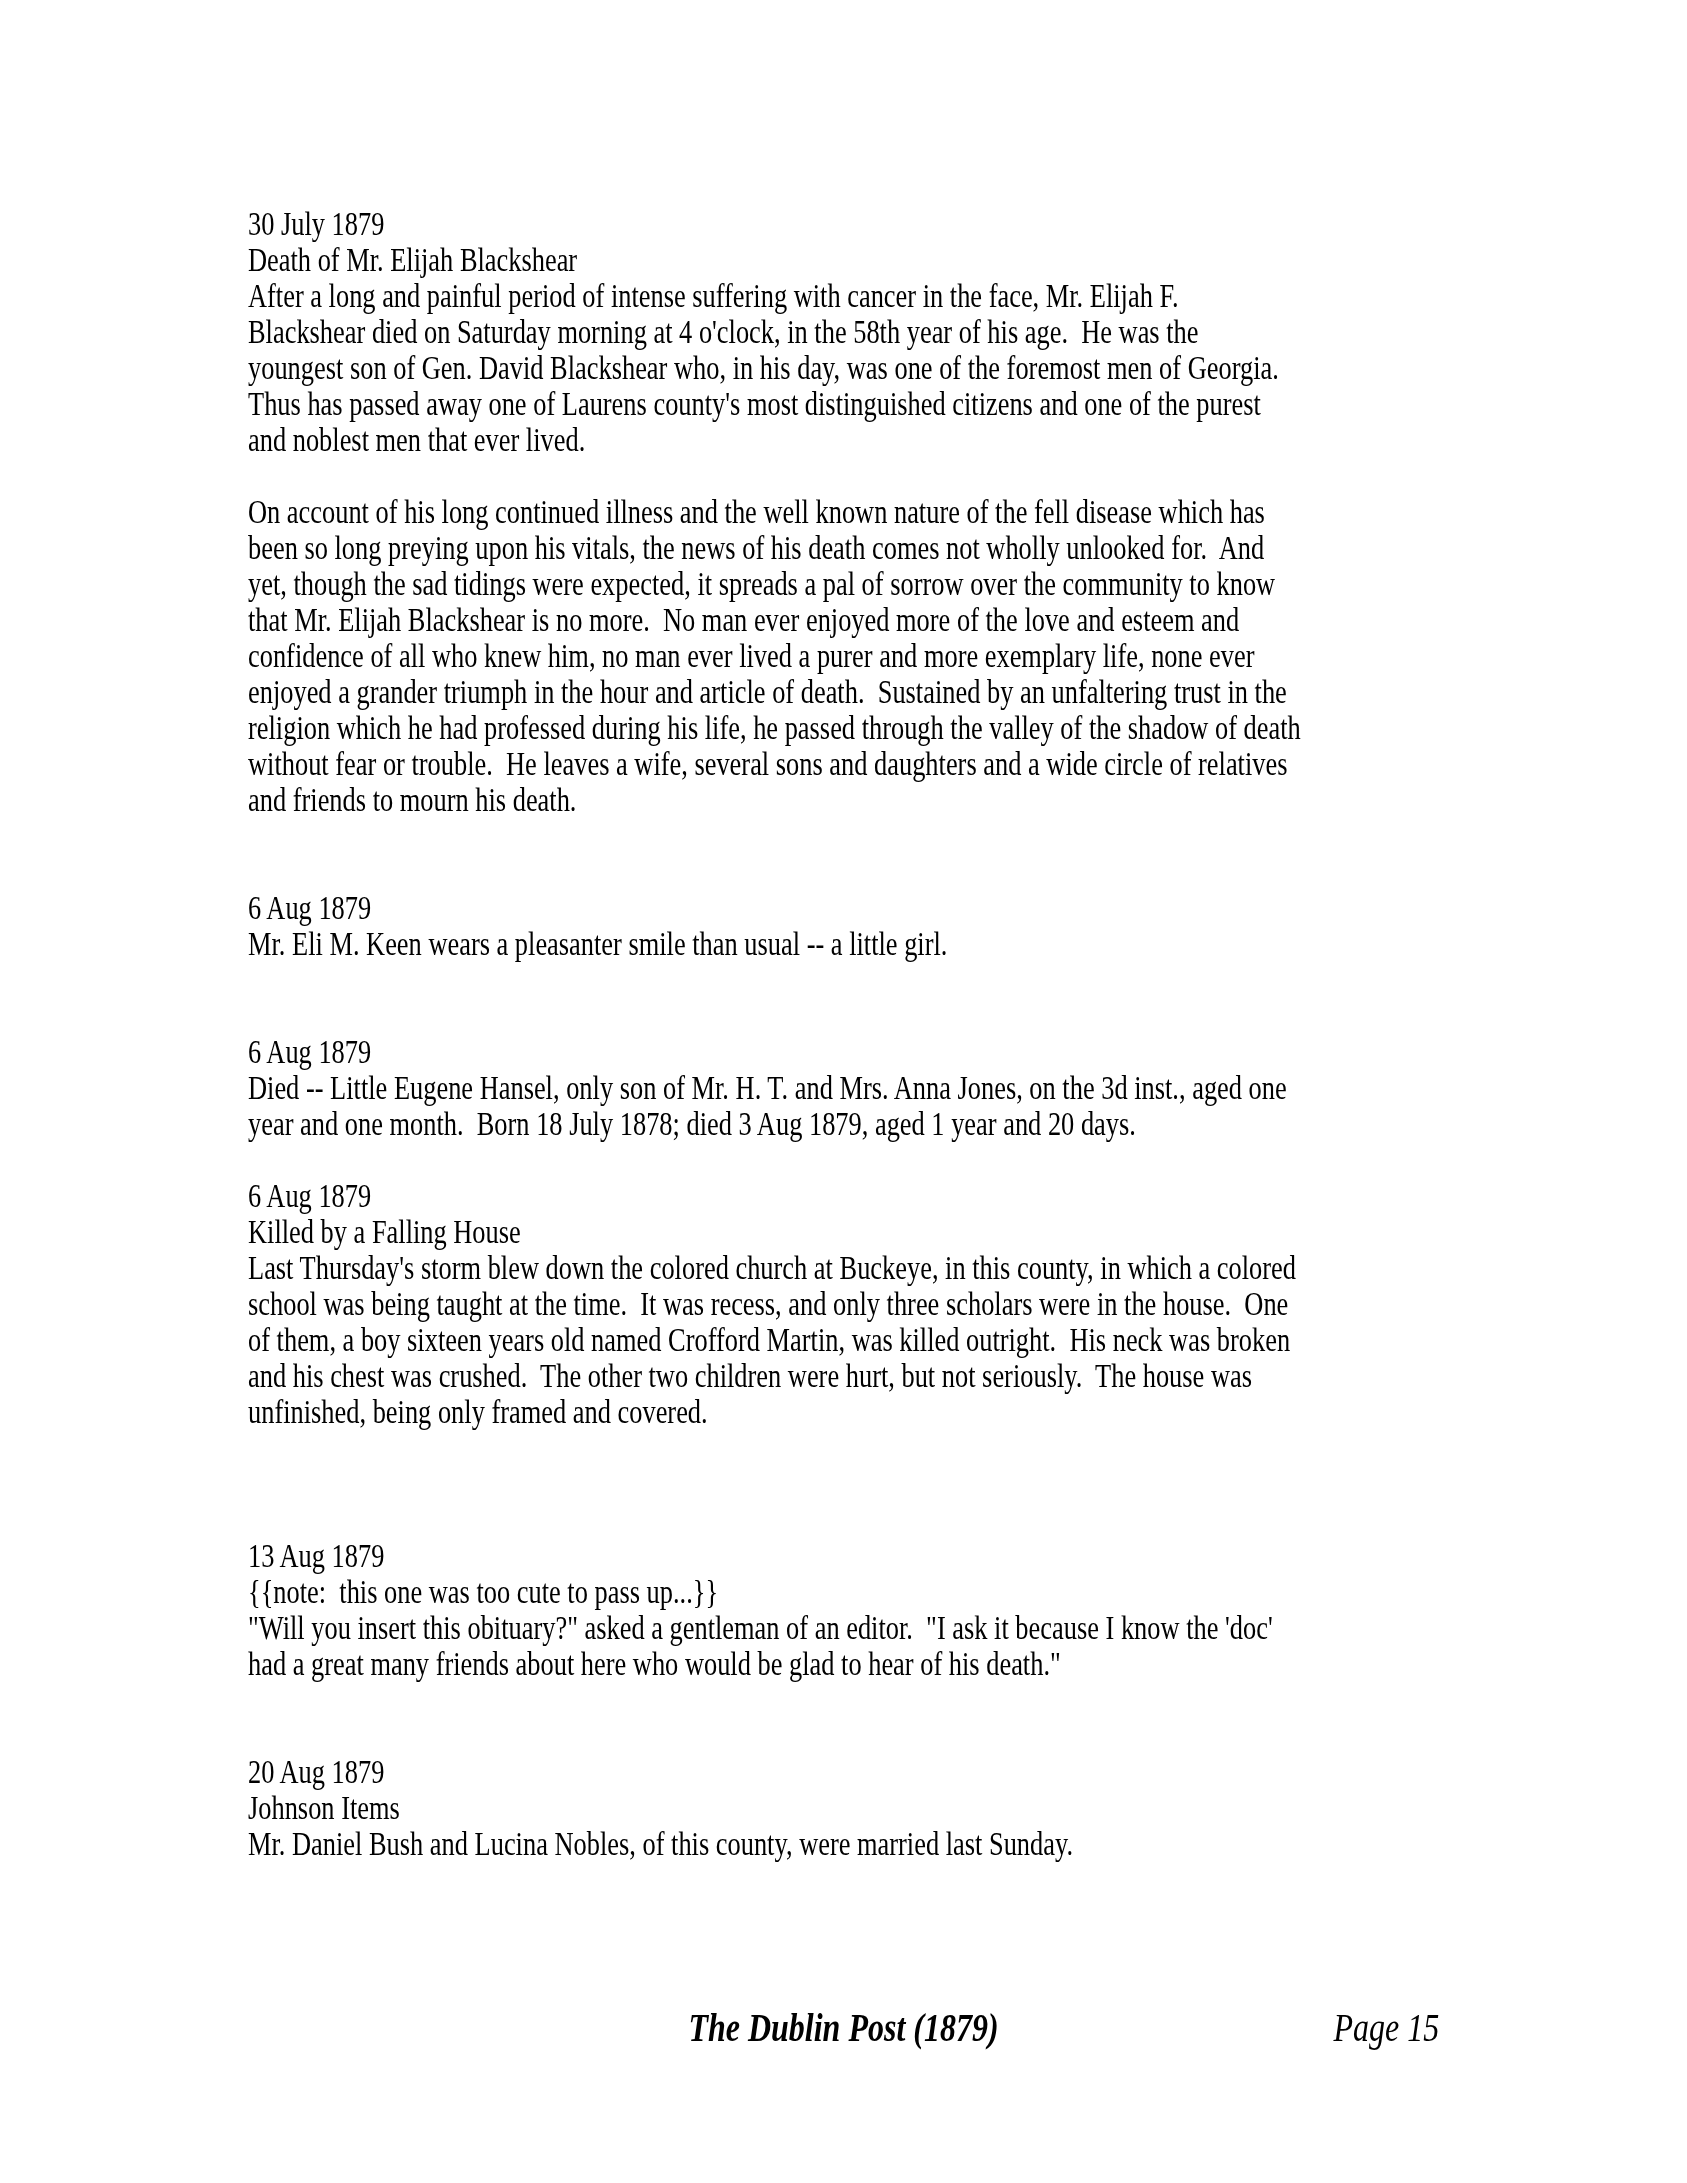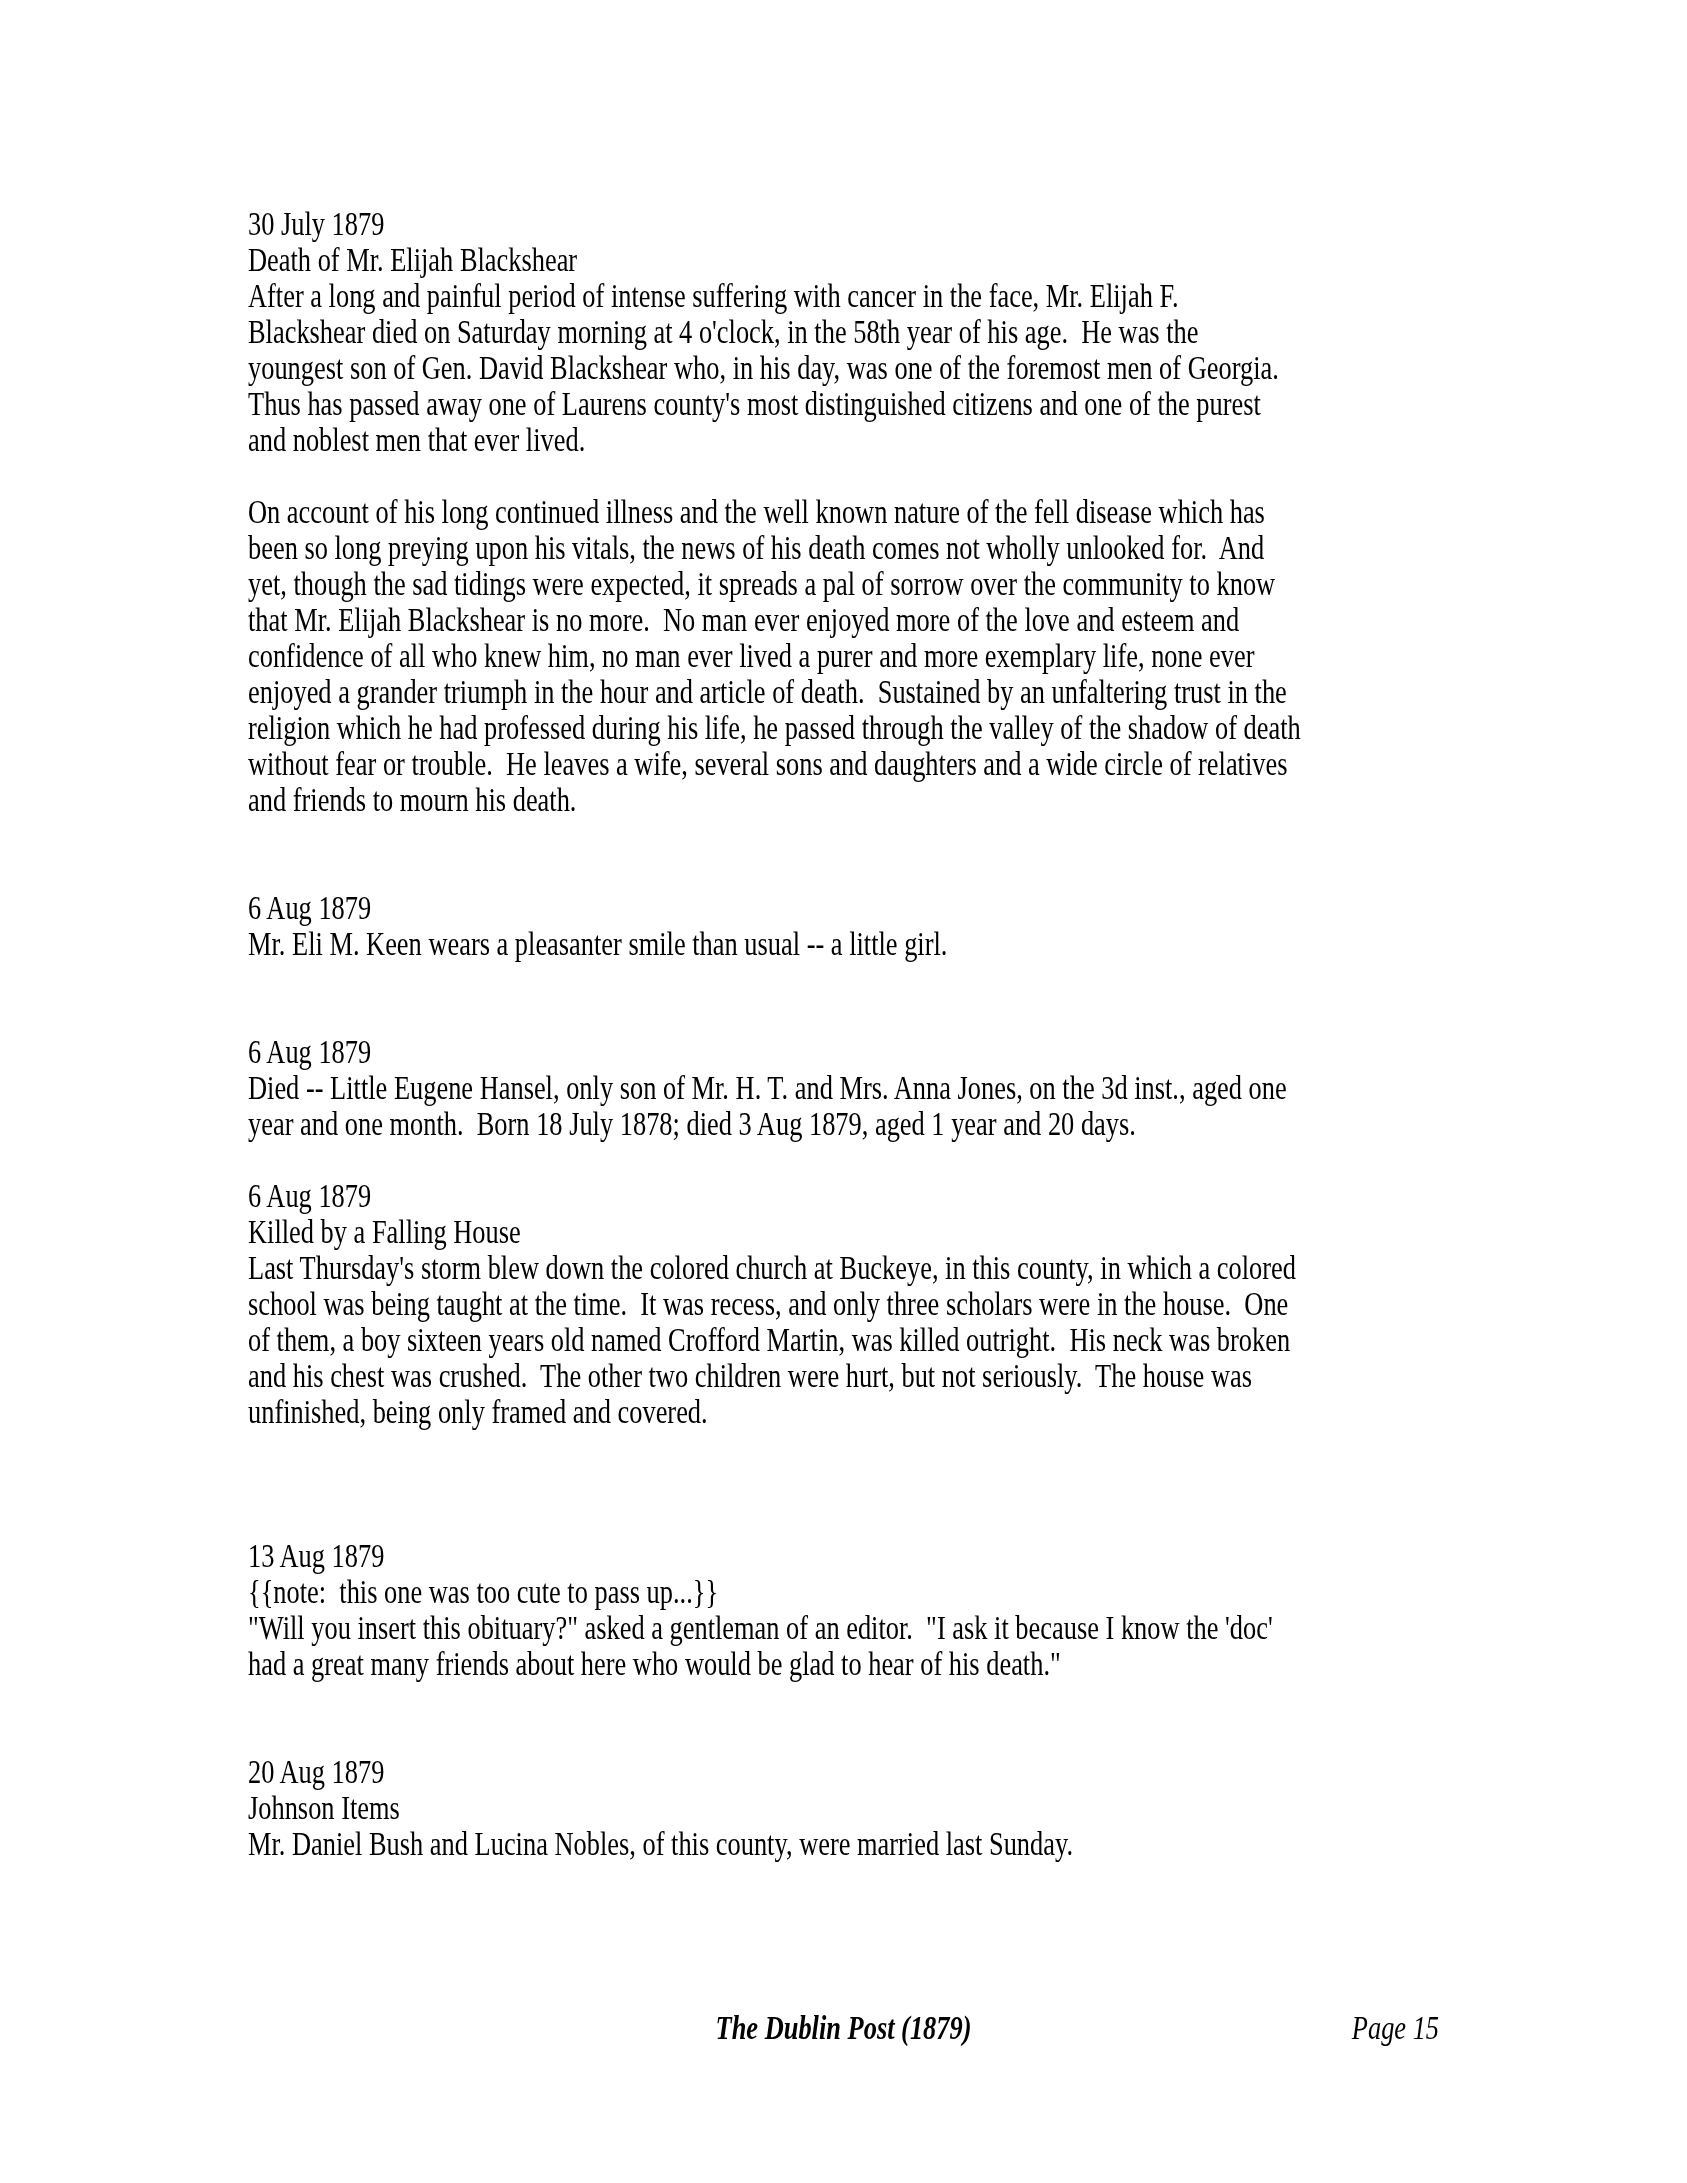--- a/index.html
+++ b/index.html
@@ -32,21 +32,21 @@
   }
   .blank {
     height: 36px;
   }
   .footer {
     position: absolute;
     left: 248px;
     top: 2010px;
     width: 1191px;
     height: 36px;
-    font-size: 33px;
+    font-size: 40px;
     line-height: 36px;
   }
   .footer-title {
     position: absolute;
     left: 0;
     top: 0;
     width: 100%;
     text-align: center;
     font-weight: bold;
     font-style: italic;

